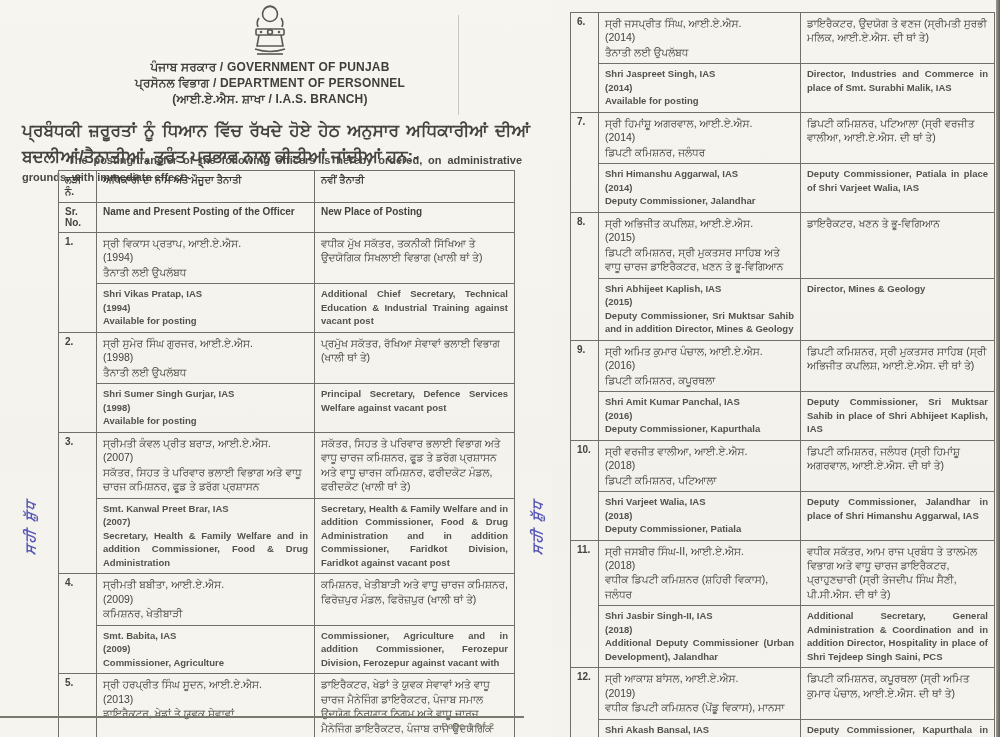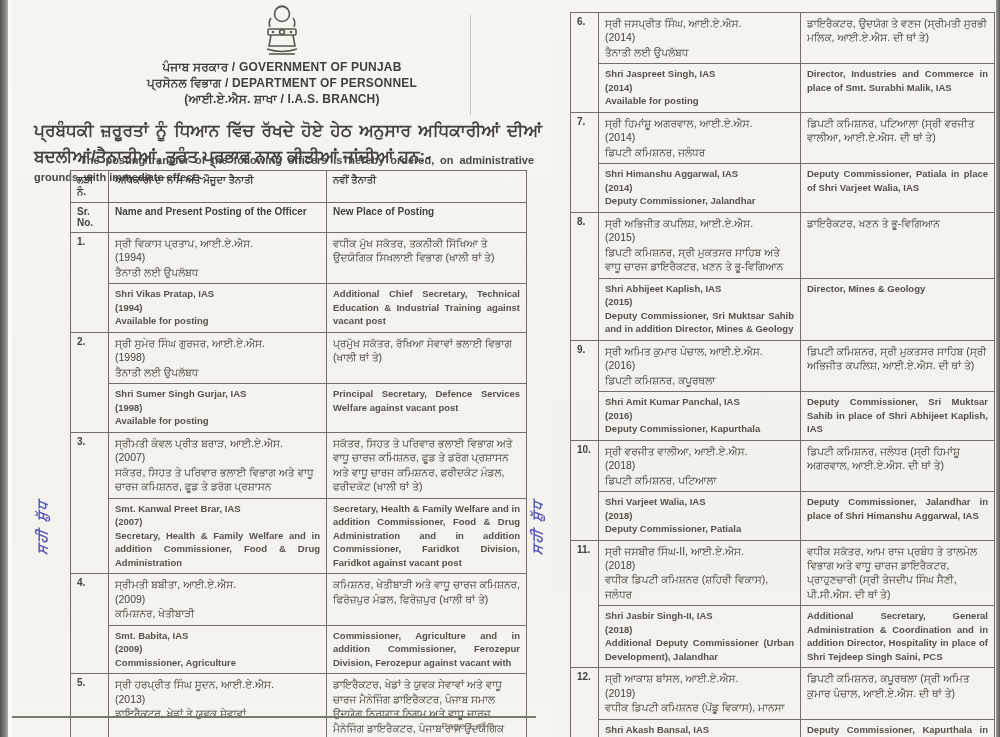--- a/index.html
+++ b/index.html
@@ -8,23 +8,23 @@
     background:#fbfbf9;
     font-family:"Liberation Sans", sans-serif;
     color:#3a3935;
   }
   
   .edge-left{position:absolute;left:0;top:0;width:8px;height:737px;
     background:linear-gradient(90deg,#55544f,#8a8983 70%,#b5b4ae);}
   .edge-right{position:absolute;right:0;top:0;width:4px;height:737px;
     background:linear-gradient(270deg,#5f5e58,#9b9a94);}
   .page{position:absolute;top:0;height:737px;background:#f5f4ef;}
-  .page-left{left:12px;width:541px;
+  .page-left{left:0;width:541px;
     background:linear-gradient(180deg,#f6f5f0 0%,#f3f2ec 60%,#f5f4ee 100%);
-    border-right:1px solid #e2e1da;}
+    border-right:1px solid #e2e1da;padding-left:16px;}
   .page-right{left:552px;width:444px;
     background:linear-gradient(180deg,#f5f4ef 0%,#f2f1eb 70%,#f4f3ed 100%);}
   .crease{position:absolute;left:458px;top:15px;width:1px;height:100px;background:#c9c8c1;}
   .fold-line{position:absolute;left:0px;top:716px;width:524px;height:2px;background:#7a796f;}
 
   
   .emblem{position:absolute;left:247px;top:2px;width:46px;height:58px;}
 
   
   .hdr{position:absolute;left:10px;top:60px;width:520px;text-align:center;}

